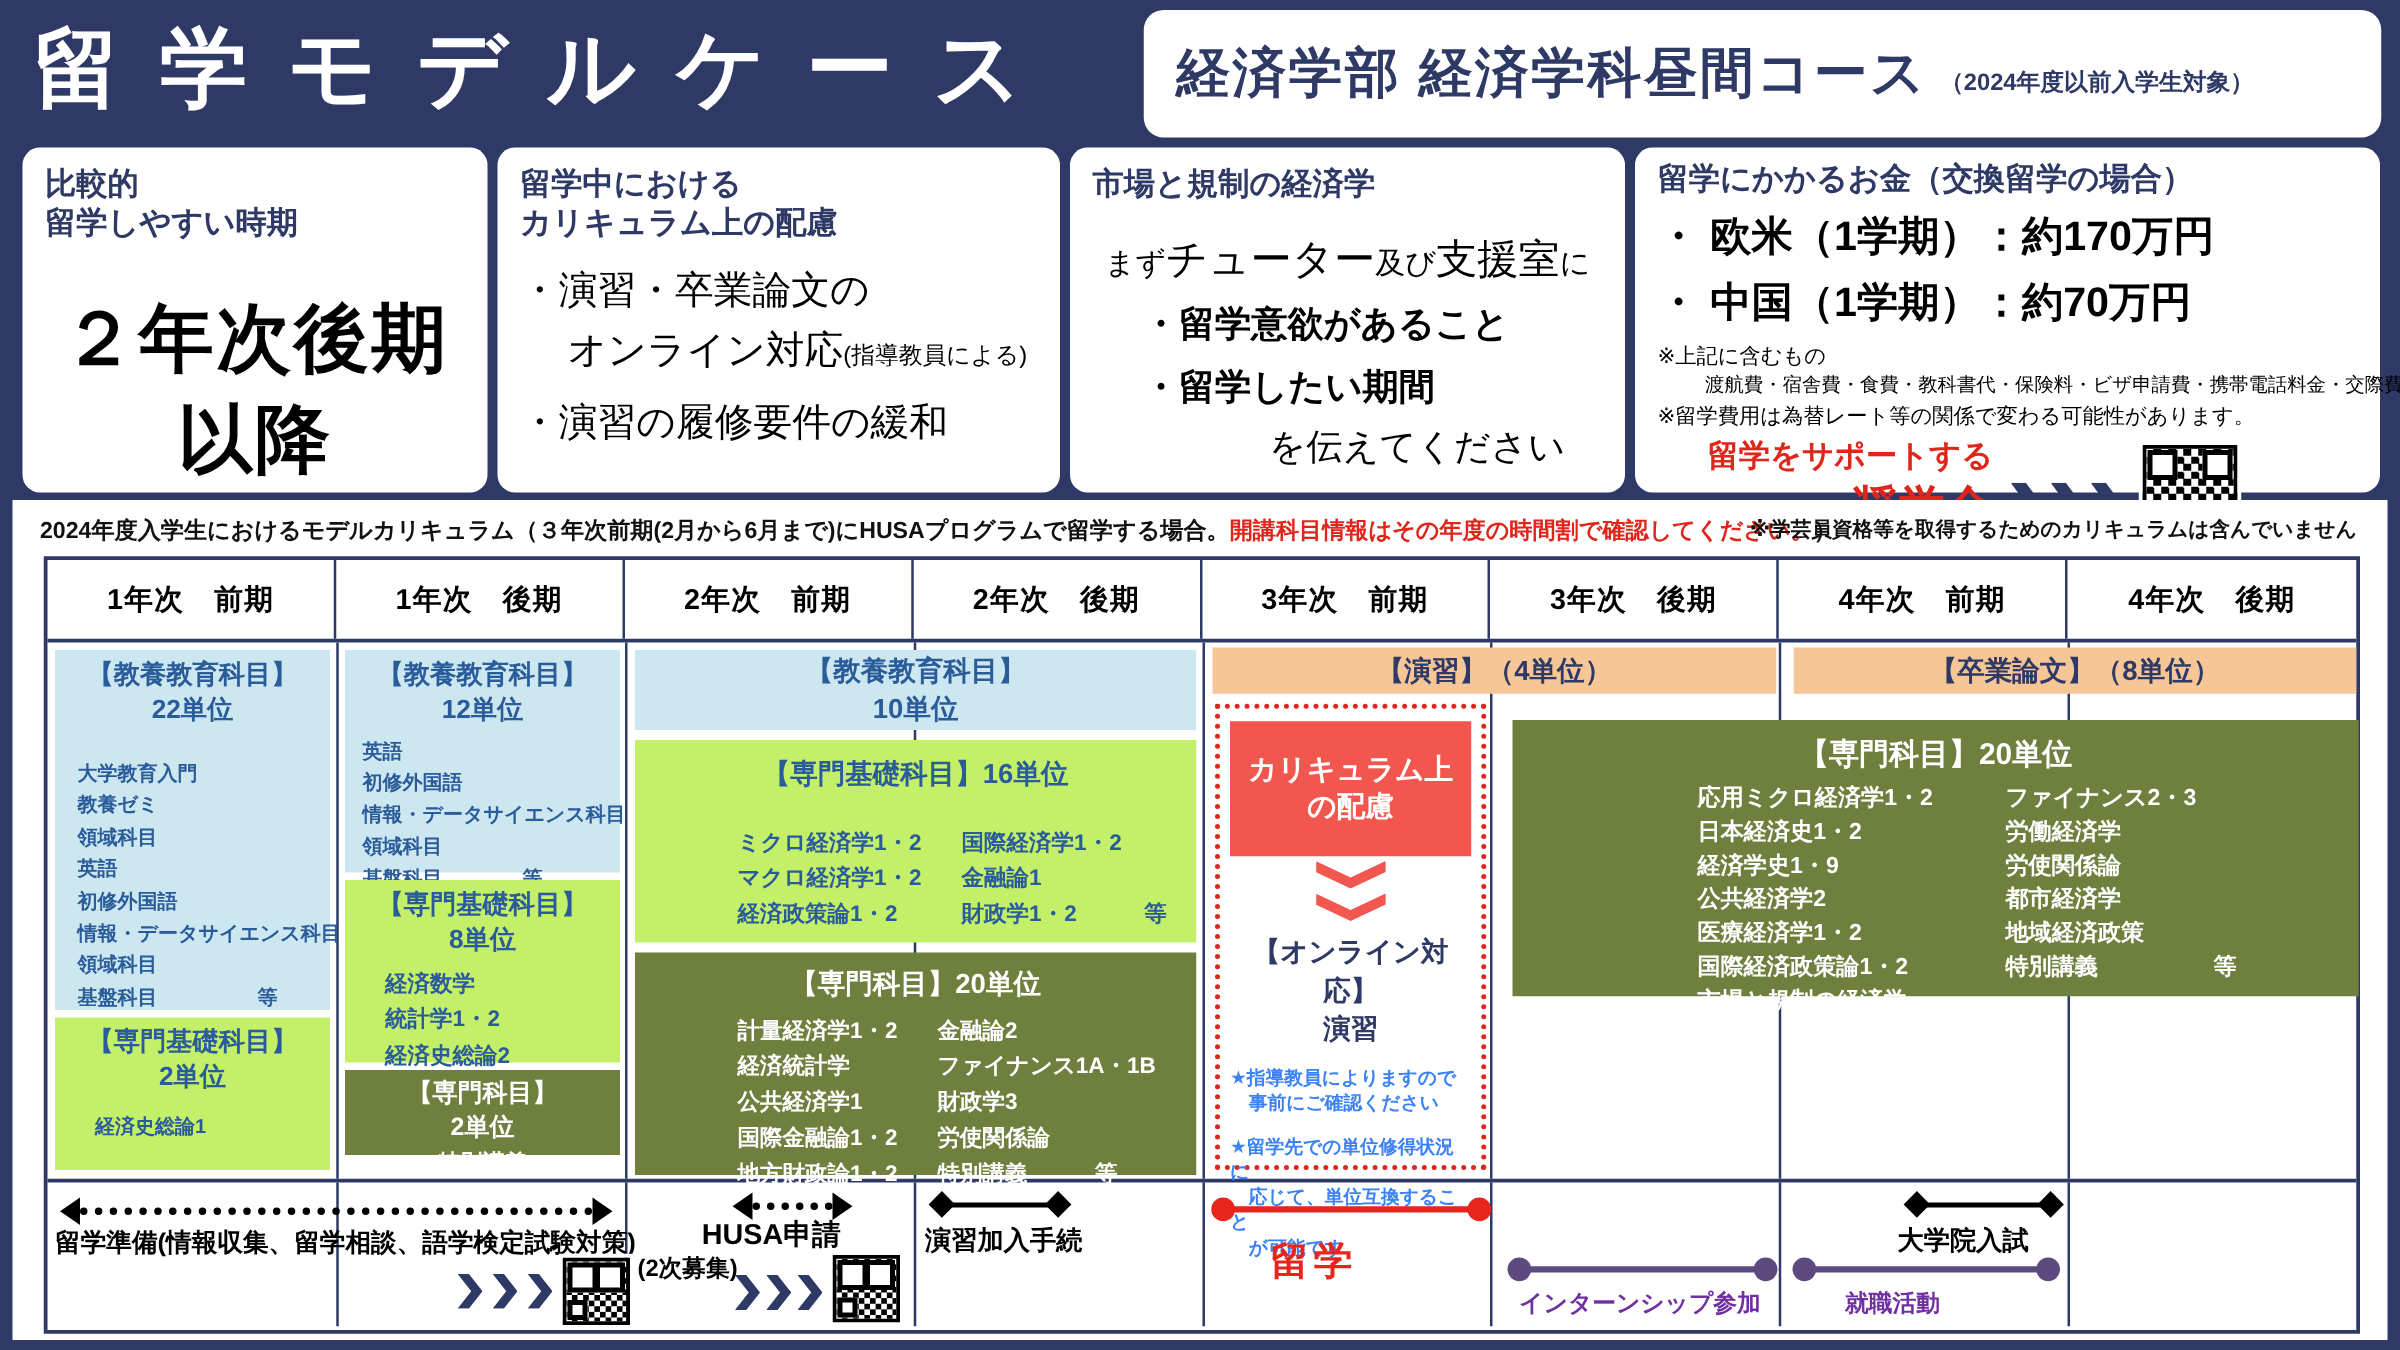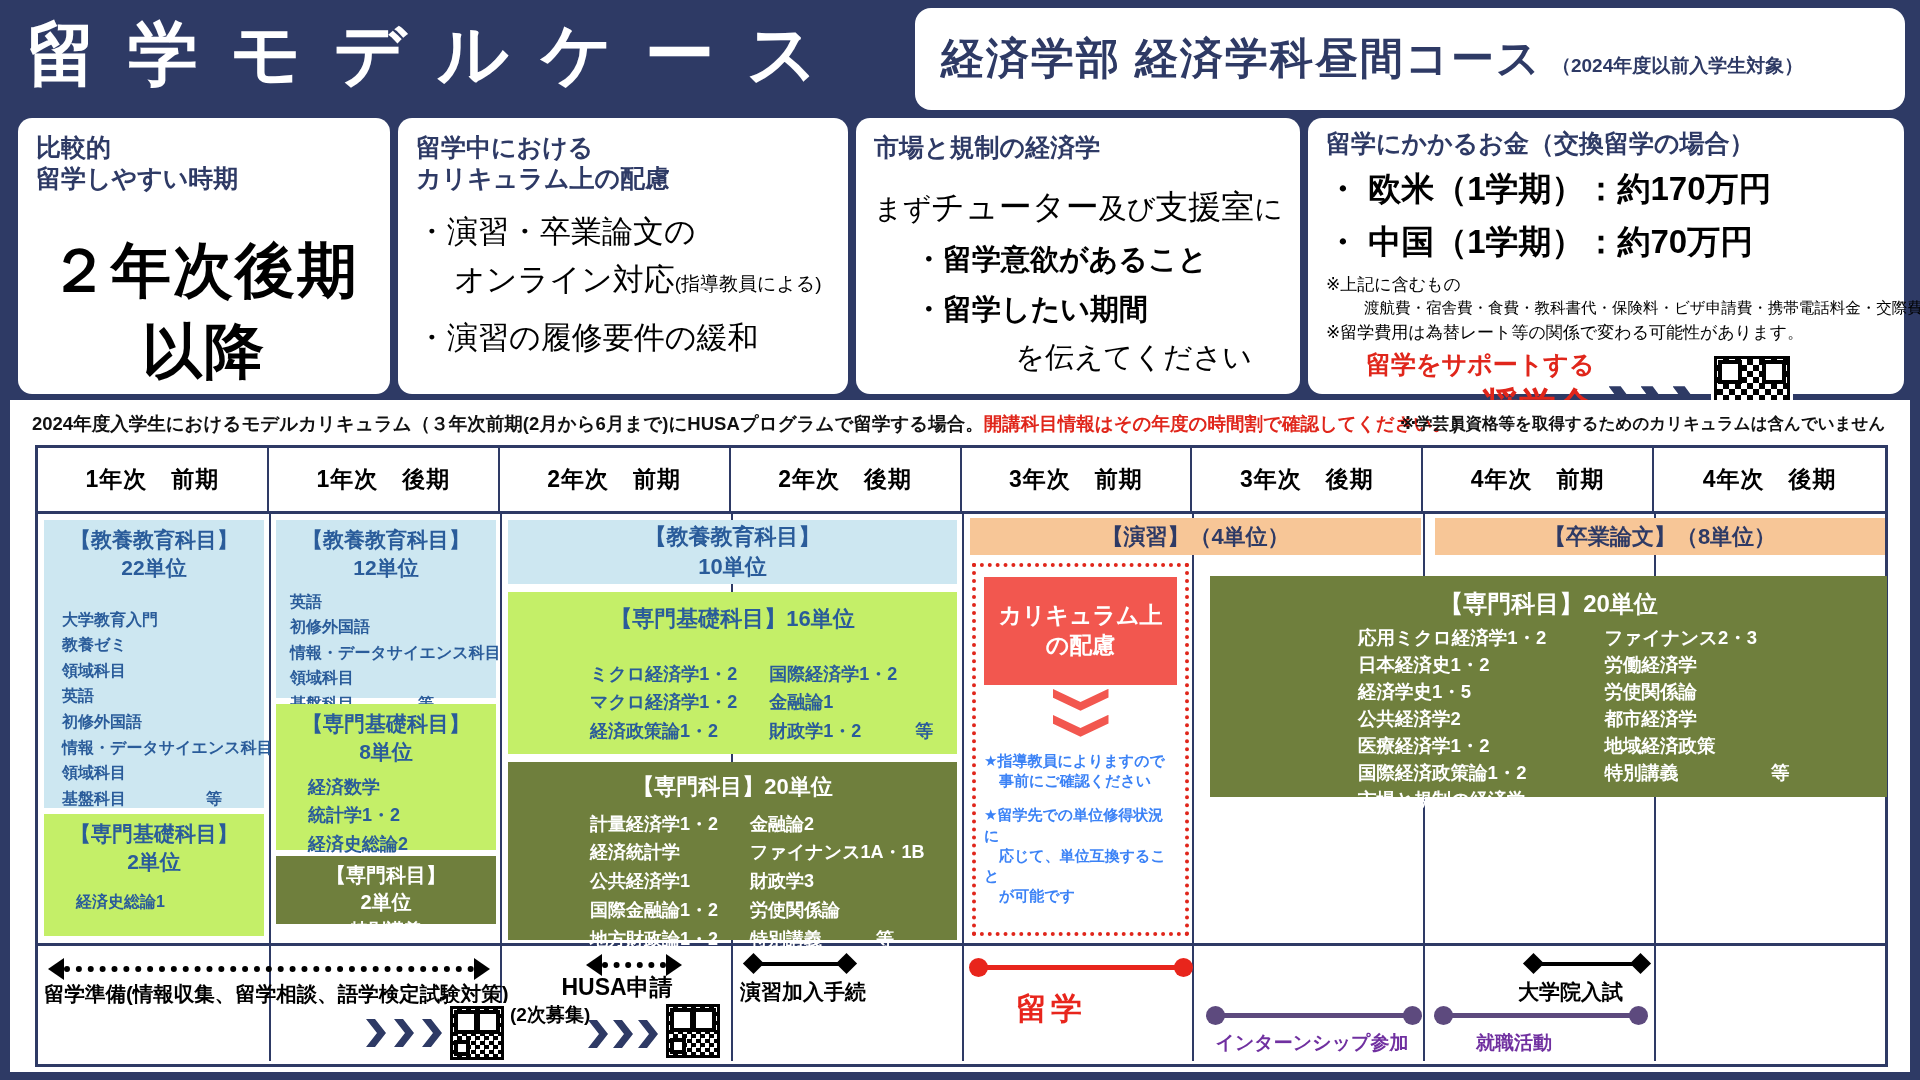--- a/index.html
+++ b/index.html
@@ -37,21 +37,21 @@
   .info-title { color:#2e3a65; font-weight:800; font-size:25px; line-height:1.25; }
 
   .timing-main { font-size:60px; font-weight:600; text-align:center; margin-top:36px; letter-spacing:2px; }
   .timing-note { font-size:22px; text-align:center; margin-top:34px; line-height:1.4; }
 
   .b2-line  { font-size:31px; margin-top:16px; }
   .b2-line2 { font-size:31px; padding-left:38px; margin-top:6px; }
   .b2-small { font-size:19px; }
 
   .b3-lead { margin-top:22px; text-align:center; white-space:nowrap; }
-  .b3-lead .sm { font-size:28px; }
+  .b3-lead .sm { font-size:24px; }
   .b3-lead .lg { font-size:33px; }
   .b3-bullet { font-size:29px; font-weight:900; margin-top:10px; padding-left:40px; white-space:nowrap; }
   .b3-closing { font-size:29px; text-align:right; padding-right:30px; margin-top:8px; }
 
   .b4-bullet { font-size:33px; font-weight:600; margin-top:8px; white-space:nowrap; }
   .b4-note1 { font-size:17px; margin-top:8px; }
   .b4-note2 { font-size:15.5px; padding-left:38px; margin-top:2px; white-space:nowrap; }
   .b4-note3 { font-size:17px; margin-top:2px; }
   .b4-bottom { display:flex; align-items:flex-end; gap:14px; margin-top:4px; padding-left:40px; }
   .scholar { color:#e0261b; }
@@ -352,34 +352,36 @@
         </div>
 
         <div class="orange-bar bar-a">【演習】（4単位）</div>
         <div class="orange-bar bar-b">【卒業論文】（8単位）</div>
 
         <div class="red-box">
           <div class="red-badge pre">カリキュラム上
 の配慮</div>
           <div class="chev-down"></div>
           <div class="chev-down"></div>
+          <div class="online-label pre">【オンライン対応】
+演習</div>
           <div class="star-note pre">★指導教員によりますので
 　事前にご確認ください</div>
           <div class="star-note pre">★留学先での単位修得状況に
 　応じて、単位互換すること
 　が可能です</div>
         </div>
 
         <div class="y34-box">
           <div class="box-head">【専門科目】20単位</div>
           <div class="two-col">
             <div class="items">
                 <div class="course-item">応用ミクロ経済学1・2</div>
                 <div class="course-item">日本経済史1・2</div>
-                <div class="course-item">経済学史1・5</div>
+                <div class="course-item">経済学史1・9</div>
                 <div class="course-item">公共経済学2</div>
                 <div class="course-item">医療経済学1・2</div>
                 <div class="course-item">国際経済政策論1・2</div>
                 <div class="course-item">市場と規制の経済学</div>
               </div>
             <div class="items">
                 <div class="course-item">ファイナンス2・3</div>
                 <div class="course-item">労働経済学</div>
                 <div class="course-item">労使関係論</div>
                 <div class="course-item">都市経済学</div>

